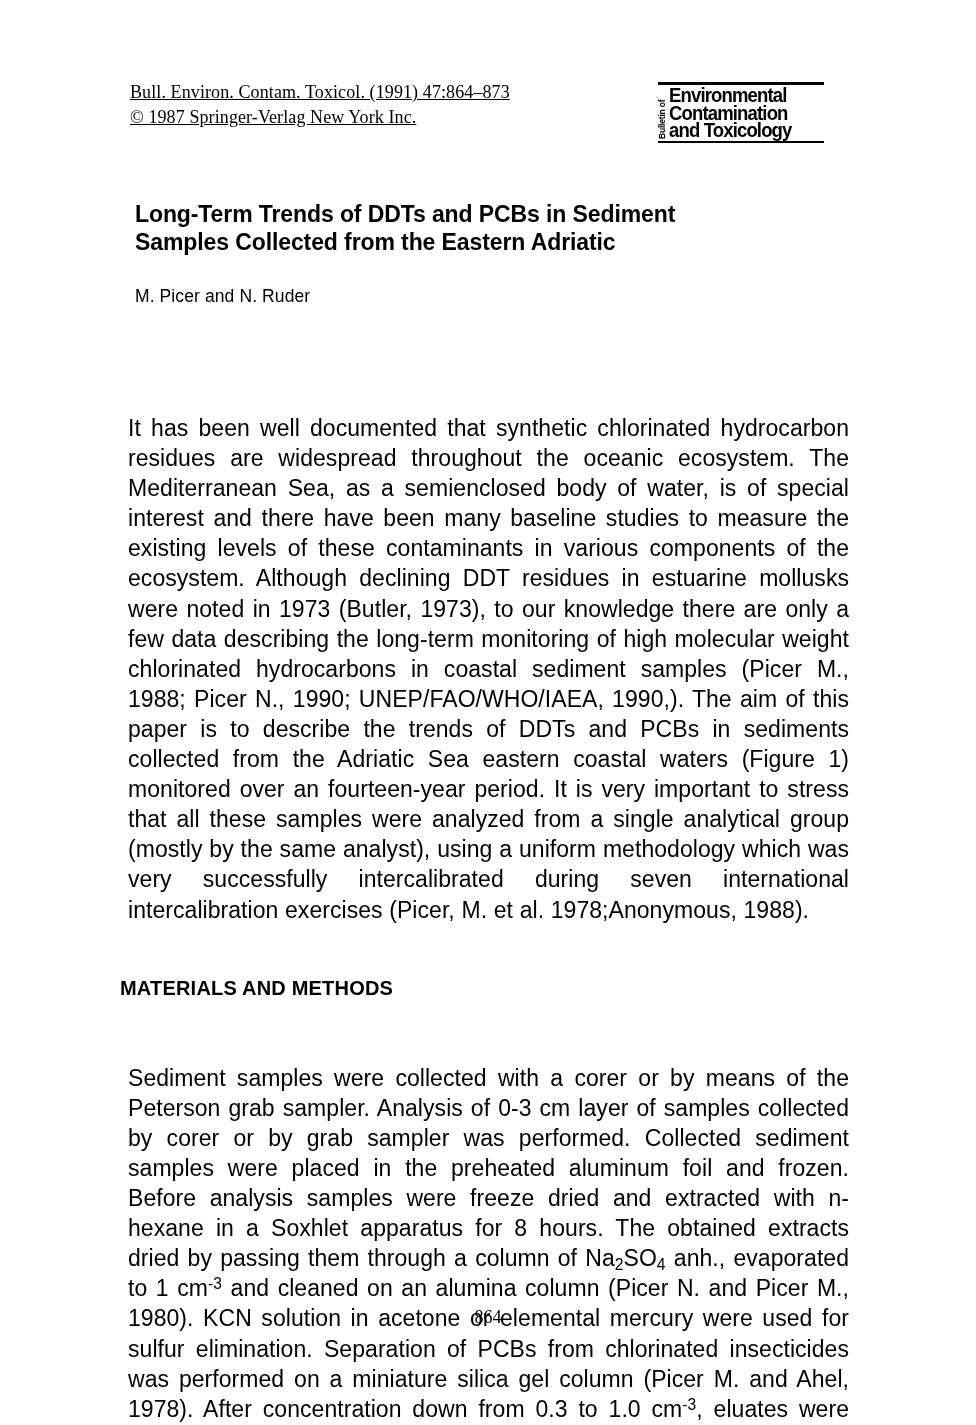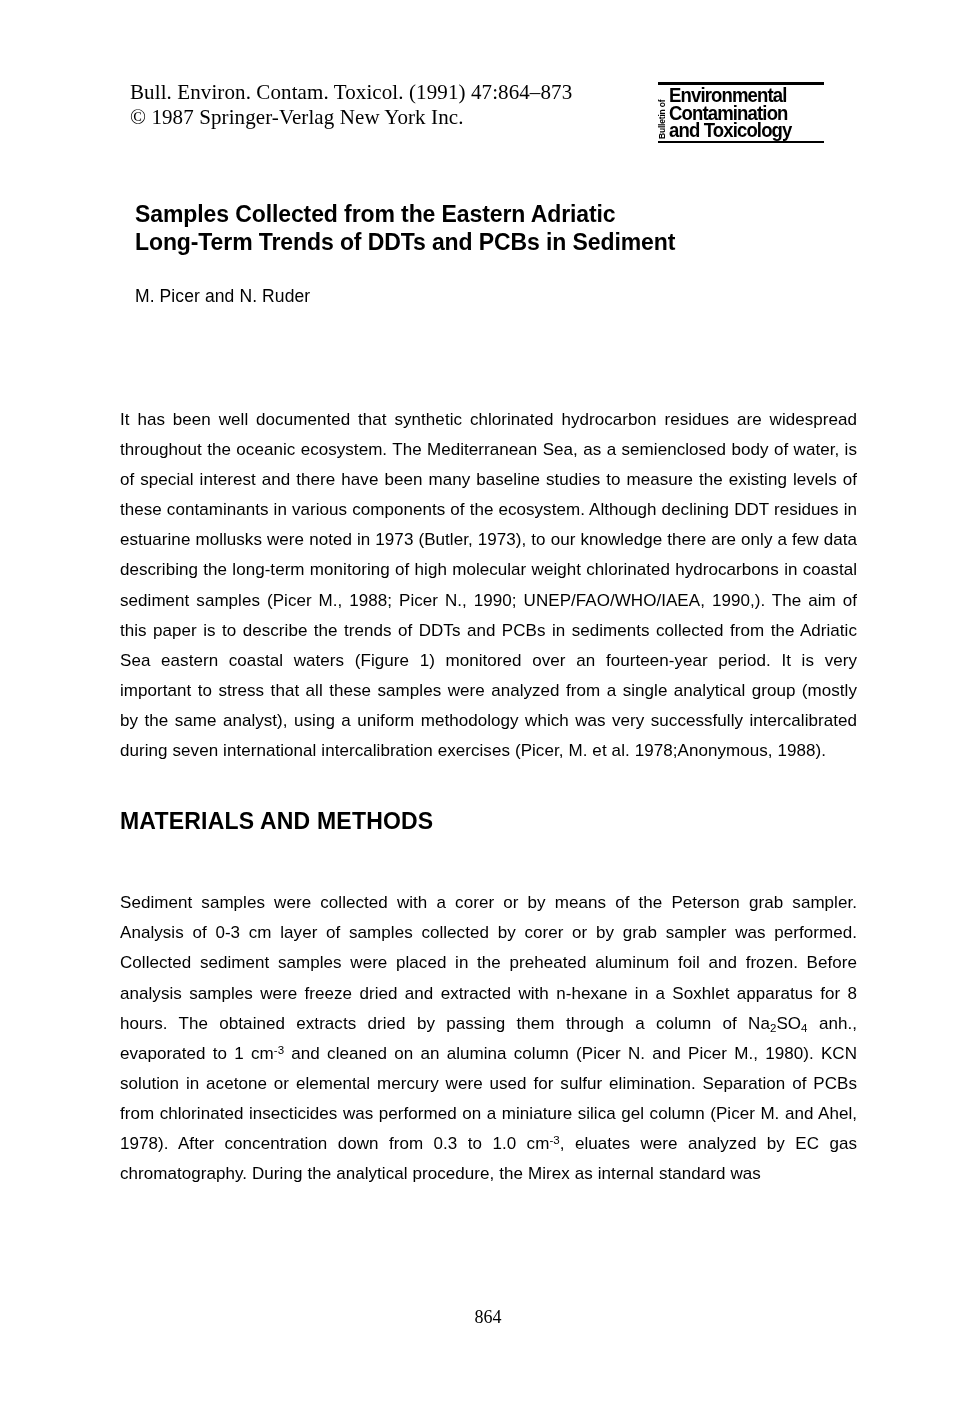--- a/index.html
+++ b/index.html
@@ -21,24 +21,25 @@
     inset: 0;
     background: #ffffff;
   }
 
   
   .cite-block {
     position: absolute;
     left: 130px;
     top: 80px;
     font-family: "Liberation Serif", serif;
-    font-size: 21px;
+    font-size: 18px;
     line-height: 25px;
     letter-spacing: 0.1px;
     white-space: nowrap;
+    text-decoration: underline;
   }
   .cite-line { display: block; }
 
   
   .logo {
     position: absolute;
     left: 658px;
     top: 82px;
     width: 166px;
   }
@@ -118,34 +119,34 @@
   .affiliation span { display: block; }
 
   
   .body-col {
     position: absolute;
     left: 120px;
     top: 405px;
     width: 737px;
   }
   p.para {
-    margin: 0;
-    font-size: 17px;
+    margin: 8px;
+    font-size: 23px;
     line-height: 30.1px;
     text-align: justify;
     text-align-last: left;
     letter-spacing: 0.05px;
     word-spacing: 0.2px;
   }
   p.para .lastline { display: inline; }
 
   .section-head {
     margin: 0;
     font-weight: bold;
-    font-size: 23px;
+    font-size: 20px;
     line-height: 30.1px;
     letter-spacing: 0.2px;
   }
   .gap-para { height: 52px; }
   .gap-head { height: 40px; }
 
   sub, sup {
     font-size: 0.68em;
     line-height: 0;
   }
@@ -180,22 +181,22 @@
       <div class="logo-words">
         <span>Environmental</span>
         <span>Contamination</span>
         <span>and  Toxicology</span>
       </div>
     </div>
     <div class="logo-underline"></div>
   </div>
 
   <h1 class="title">
+    <span>Long-Term Trends of DDTs and PCBs in Sediment</span>
     <span>Samples Collected from the Eastern Adriatic</span>
-    <span>Long-Term Trends of DDTs and PCBs in Sediment</span>
   </h1>
 
   <div class="authors">M. Picer and N. Ruder</div>
 
 
   <div class="body-col">
 
     <p class="para"><span>It has been well documented that synthetic chlorinated hydrocarbon residues are widespread throughout the oceanic ecosystem. The Mediterranean Sea, as a semienclosed body of water, is of special interest and there have been many baseline studies to measure the existing levels of these contaminants in various components of the ecosystem. Although declining DDT residues in estuarine mollusks were noted in 1973 (Butler, 1973), to our knowledge there are only a few data describing the long-term monitoring of high molecular weight chlorinated hydrocarbons in coastal sediment samples (Picer M., 1988; Picer N., 1990; UNEP/FAO/WHO/IAEA, 1990,). The aim of this paper is to describe the trends of DDTs and PCBs in sediments collected from the Adriatic Sea eastern coastal waters (Figure 1) monitored over an fourteen-year period. It is very important to stress that all these samples were analyzed from a single analytical group (mostly by the same analyst), using a uniform methodology which was very successfully intercalibrated during seven international intercalibration exercises (Picer, M. et al. 1978;</span><span class="lastline">Anonymous, 1988).</span></p>
 
     <div class="gap-head"></div>

